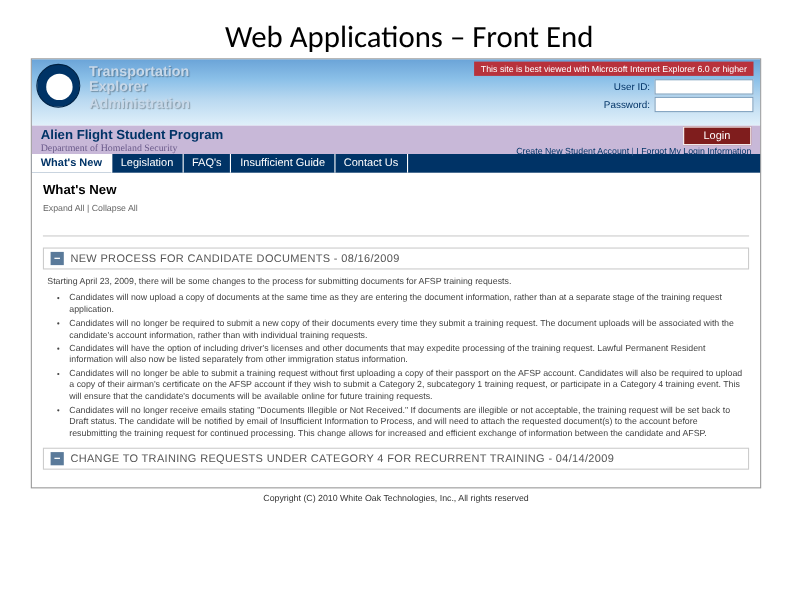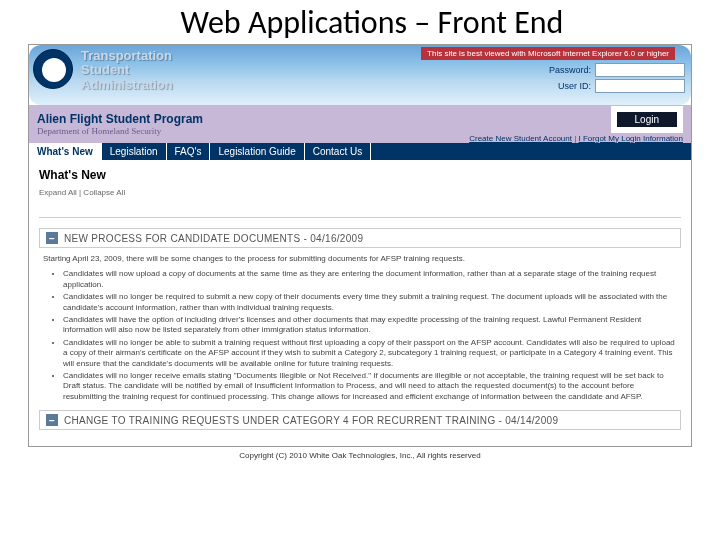--- a/index.html
+++ b/index.html
@@ -1,34 +1,34 @@
 <!DOCTYPE html>
 <html><head>
 <meta charset="utf-8">
 <style>
   * { margin: 0; padding: 0; box-sizing: border-box; }
   body { font-family: Arial, sans-serif; background: #fff; width: 720px; height: 540px; overflow: hidden; }
-  .slide-title { font-size: 32px; font-weight: 400; text-align: center; padding: 3px 0 2px; font-family: Calibri, Arial, sans-serif; margin-left: 24px; }
+  .slide-title { font-size: 28px; font-weight: 400; text-align: center; padding: 16px 0 2px; font-family: Calibri, Arial, sans-serif; margin-left: 24px; }
   .app-frame { border: 1px solid #999; margin: 0 28px; background: #fff; }
-  .header-banner { height: 60px; background: linear-gradient(to bottom, #6ba4d8 0%, #8bc0e8 30%, #b8d8f0 60%, #e0f0fa 100%); position: relative; display: flex; border-radius: 12px; }
+  .header-banner { height: 60px; background: linear-gradient(to bottom, #6ba4d8 0%, #8bc0e8 30%, #b8d8f0 60%, #e0f0fa 100%); position: relative; display: flex; }
   .seal { width: 40px; height: 40px; border-radius: 50%; background: radial-gradient(circle, #d0d0d0 0%, #003366 40%, #003366 100%); margin: 4px; border: 1px solid #002244; position: relative; flex-shrink: 0; }
   .seal::after { content: ""; position: absolute; top: 8px; left: 8px; width: 24px; height: 24px; background: #fff; border-radius: 50%; }
   .agency-text { padding: 4px 0 0 4px; color: #003366; }
   .agency-line { font-size: 13px; font-weight: bold; line-height: 1.1; color: #c8d8e8; text-shadow: 1px 1px 1px rgba(0,0,0,0.3); }
-  .browser-note { position: absolute; right: 16px; top: 2px; background: #b8323c; color: #fff; font-size: 8px; padding: 2px 6px; }
+  .browser-note { position: absolute; right: 6px; top: 2px; background: #b8323c; color: #fff; font-size: 8px; padding: 2px 6px; }
   .login-box { position: absolute; right: 6px; top: 18px; }
   .login-row { display: flex; align-items: center; justify-content: flex-end; margin-bottom: 2px; }
   .login-label { color: #003366; font-size: 9px; margin-right: 4px; }
   .login-input { width: 90px; height: 14px; border: 1px solid #7b9ebd; font-size: 9px; padding: 0 2px; }
-  .program-bar { background: #c8b8d8; padding: 3px 8px; display: flex; justify-content: space-between; align-items: center; height: 38px; }
+  .program-bar { background: #c8b8d8; padding: 3px 8px; display: flex; justify-content: space-between; align-items: center; height: 26px; }
   .program-left { }
   .program-title { color: #003366; font-weight: bold; font-size: 12px; }
   .dept-title { color: #6a5a8a; font-size: 9px; font-family: Liberation Serif, serif; }
   .program-right { text-align: right; }
-  .login-btn { background: #0f172a; color: #fff; font-size: 10px; padding: 2px 18px; border: 6px solid #ffffff; display: inline-block; margin-bottom: 1px; }
+  .login-btn { background: #7f1d1d; color: #fff; font-size: 10px; padding: 2px 18px; border: 1px solid #ffffff; display: inline-block; margin-bottom: 1px; }
   .login-links { font-size: 8px; color: #3a5a8a; }
   .nav-bar { background: #003366; color: #fff; display: flex; font-size: 10px; }
   .nav-item { padding: 3px 8px; border-right: 1px solid #fff; cursor: pointer; }
   .nav-item.active { background: #fff; color: #003366; font-weight: bold; }
   .content { padding: 8px 10px; font-size: 9px; color: #333; }
   .section-title { font-weight: bold; font-size: 12px; color: #000; margin-bottom: 6px; }
   .expand-controls { font-size: 8px; color: #666; margin-bottom: 10px; border-bottom: 1px solid #ccc; padding-bottom: 20px; }
   .article { margin-bottom: 8px; }
   .article-header { background: #fff; border: 1px solid #ccc; padding: 3px 6px; display: flex; align-items: center; margin-bottom: 6px; }
   .collapse-icon { width: 12px; height: 12px; background: #5a7a9a; color: #fff; display: inline-flex; align-items: center; justify-content: center; font-size: 10px; font-weight: bold; margin-right: 6px; flex-shrink: 0; }
@@ -44,32 +44,32 @@
 <body>
 
 <div class="slide-title">Web Applications – Front End</div>
 
 <div class="app-frame">
 
   <div class="header-banner">
     <div class="seal"></div>
     <div class="agency-text">
       <div class="agency-line">Transportation</div>
-      <div class="agency-line">Student</div>
+      <div class="agency-line">Explorer</div>
       <div class="agency-line">Administration</div>
     </div>
     <div class="browser-note">This site is best viewed with Microsoft Internet Explorer 6.0 or higher</div>
     <div class="login-box">
       <div class="login-row">
+        <span class="login-label">User ID:</span>
+        <input class="login-input" style="">
+      </div>
+      <div class="login-row">
         <span class="login-label">Password:</span>
         <input type="password" class="login-input" style="">
-      </div>
-      <div class="login-row">
-        <span class="login-label">User ID:</span>
-        <input class="login-input" style="">
       </div>
     </div>
   </div>
 
   <div class="program-bar">
     <div class="program-left">
       <div class="program-title">Alien Flight Student Program</div>
       <div class="dept-title">Department of Homeland Security</div>
     </div>
     <div class="program-right">
@@ -79,36 +79,36 @@
         <span> | </span>
         <span class="link-text">I Forgot My Login Information</span>
       </div>
     </div>
   </div>
 
   <div class="nav-bar">
     <div class="nav-item active">What's New</div>
     <div class="nav-item">Legislation</div>
     <div class="nav-item">FAQ's</div>
-    <div class="nav-item">Legislation Guide</div>
+    <div class="nav-item">Insufficient Guide</div>
     <div class="nav-item">Contact Us</div>
   </div>
 
   <div class="content">
     <div class="section-title">What's New</div>
     <div class="expand-controls">
       <span>Expand All</span>
       <span> | </span>
       <span>Collapse All</span>
     </div>
 
     <div class="article">
       <div class="article-header">
         <span class="collapse-icon">−</span>
-        <span class="article-title">NEW PROCESS FOR CANDIDATE DOCUMENTS - 04/16/2009</span>
+        <span class="article-title">NEW PROCESS FOR CANDIDATE DOCUMENTS - 08/16/2009</span>
       </div>
       <div class="article-body">
         <p>Starting April 23, 2009, there will be some changes to the process for submitting documents for AFSP training requests.</p>
         <ul>
           <li>Candidates will now upload a copy of documents at the same time as they are entering the document information, rather than at a separate stage of the training request application.</li>
           <li>Candidates will no longer be required to submit a new copy of their documents every time they submit a training request. The document uploads will be associated with the candidate's account information, rather than with individual training requests.</li>
           <li>Candidates will have the option of including driver's licenses and other documents that may expedite processing of the training request. Lawful Permanent Resident information will also now be listed separately from other immigration status information.</li>
           <li>Candidates will no longer be able to submit a training request without first uploading a copy of their passport on the AFSP account. Candidates will also be required to upload a copy of their airman's certificate on the AFSP account if they wish to submit a Category 2, subcategory 1 training request, or participate in a Category 4 training event. This will ensure that the candidate's documents will be available online for future training requests.</li>
           <li>Candidates will no longer receive emails stating "Documents Illegible or Not Received." If documents are illegible or not acceptable, the training request will be set back to Draft status. The candidate will be notified by email of Insufficient Information to Process, and will need to attach the requested document(s) to the account before resubmitting the training request for continued processing. This change allows for increased and efficient exchange of information between the candidate and AFSP.</li>
         </ul>

